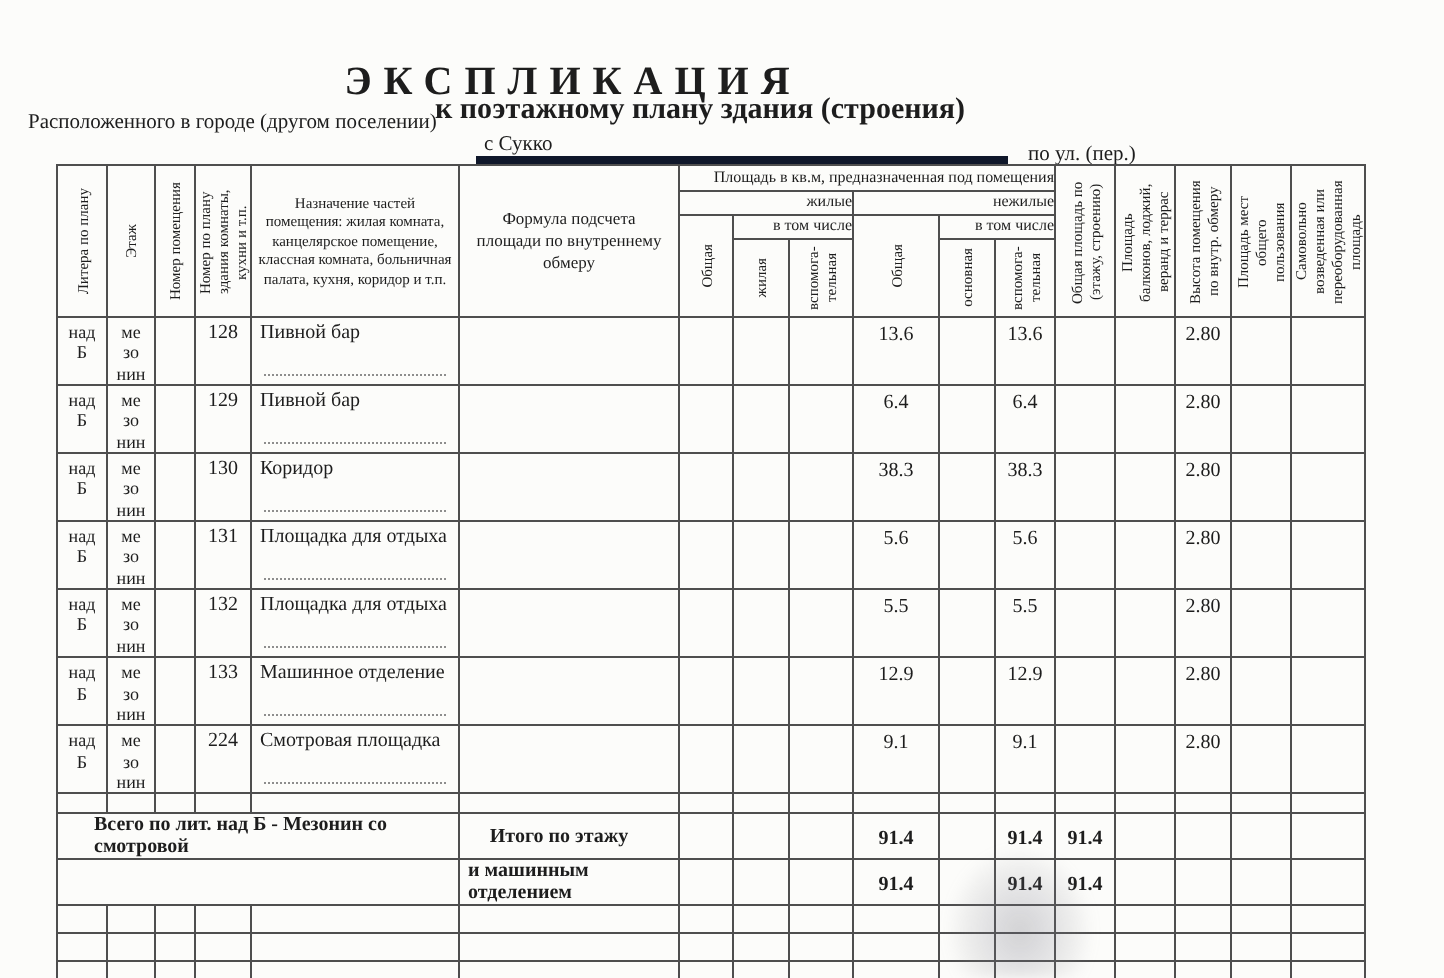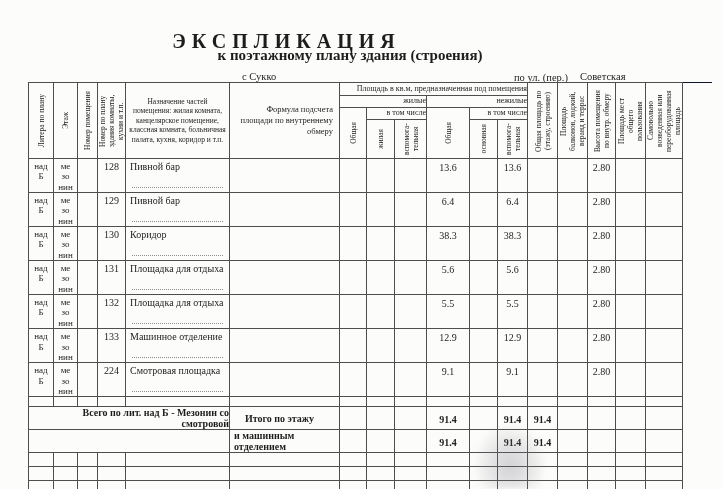--- a/index.html
+++ b/index.html
@@ -4,62 +4,62 @@
 <style>
   html,body{margin:0;padding:0;background:#e8e8e8;}
   .page{position:relative;width:722px;height:489px;background:#fcfcfa;overflow:hidden;
         font-family:"Liberation Serif", serif;color:#1d1d1d;}
   .title{position:absolute;top:30px;left:0;width:573px;text-align:center;
          font-size:20px;font-weight:bold;letter-spacing:6px;}
   .subtitle{position:absolute;top:47px;left:0;width:700px;text-align:center;
             font-size:15px;font-weight:bold;}
   .located{position:absolute;top:56px;left:14px;font-size:10.5px;}
   .addrline{position:absolute;top:56px;left:238px;width:474px;display:flex;align-items:flex-end;font-size:10.5px;}
-  .ul{border-bottom:1px solid #0f172a;}
+  .ul{border-bottom:5px solid #0f172a;}
   .seg1{width:262px;padding-left:4px;}
   .seg2{padding:0 6px 0 10px;margin-top:16px;}
   .seg3{flex:1;padding-left:6px;}
   table{position:absolute;left:28px;top:82px;border-collapse:collapse;table-layout:fixed;}
   th,td{border:1px solid #4e4e4e;padding:0;font-weight:normal;vertical-align:top;overflow:hidden;}
   th{vertical-align:middle;}
   .vt{writing-mode:vertical-rl;transform:rotate(180deg);font-size:7.5px;line-height:1.2;
       margin:0 auto;max-height:62px;text-align:center;}
   .vt2{max-height:38px;}
   .hA{height:13px;} .hB{height:12px;} .hC{height:12px;} .hD{height:29px;}
   .hsmall{font-size:8px;text-align:right;line-height:1.1;}
   .naz-h{font-size:7.5px;line-height:1.25;text-align:center;padding:1px 2px;}
-  .frm-h{font-size:8.5px;text-align:right;line-height:1.3;padding:16px 6px;margin-top:24px;}
+  .frm-h{font-size:8.5px;text-align:center;line-height:1.3;padding:16px 6px;margin-top:24px;}
   tr.r{height:31px;}
   .lit{font-size:9px;line-height:1.15;text-align:center;white-space:pre-line;padding-top:2px;}
   .num{font-size:10px;text-align:center;padding-top:2px;}
   .naz{font-size:10px;padding:2px 4px;}
   .ld{border-bottom:1px dotted #8d8d8d;height:12px;margin:3px 2px 0 2px;}
   .val{font-size:10px;text-align:center;padding-top:3px;}
   tr.thin{height:10px;}
   tr.tot{height:14px;}
   .tot td{font-size:10px;font-weight:bold;vertical-align:middle;}
-  .tot-label{text-align:right;padding-left:18px;}
+  .tot-label{text-align:left;padding-left:18px;}
   .tot-label2{text-align:left;padding-left:4px;}
   .itogo{text-align:center;padding-right:10px;}
   tr.fill{height:14px;}
   .smudge{position:absolute;left:455px;top:395px;width:110px;height:94px;pointer-events:none;
           background:radial-gradient(ellipse 45% 60% at 50% 75%, rgba(110,110,125,.30), rgba(140,140,150,.12) 55%, transparent 75%);
           filter:blur(3px);}
 </style>
 </head>
 <body>
 
 <div class="page">
 
   <div class="title">ЭКСПЛИКАЦИЯ</div>
   <div class="subtitle">к поэтажному плану здания (строения)</div>
+  <div class="located">Расположенного в городе (другом поселении)</div>
   <div class="addrline">
     <span class="seg1 ul">с Сукко</span>
     <span class="seg2">по ул. (пер.)</span>
-    <span class="seg3 ul">Советская</span>
   </div>
 
   <table>
     <colgroup>
       <col style="width:25px">
         <col style="width:24px">
         <col style="width:20px">
         <col style="width:28px">
       <col style="width:104px">
         <col style="width:110px">

